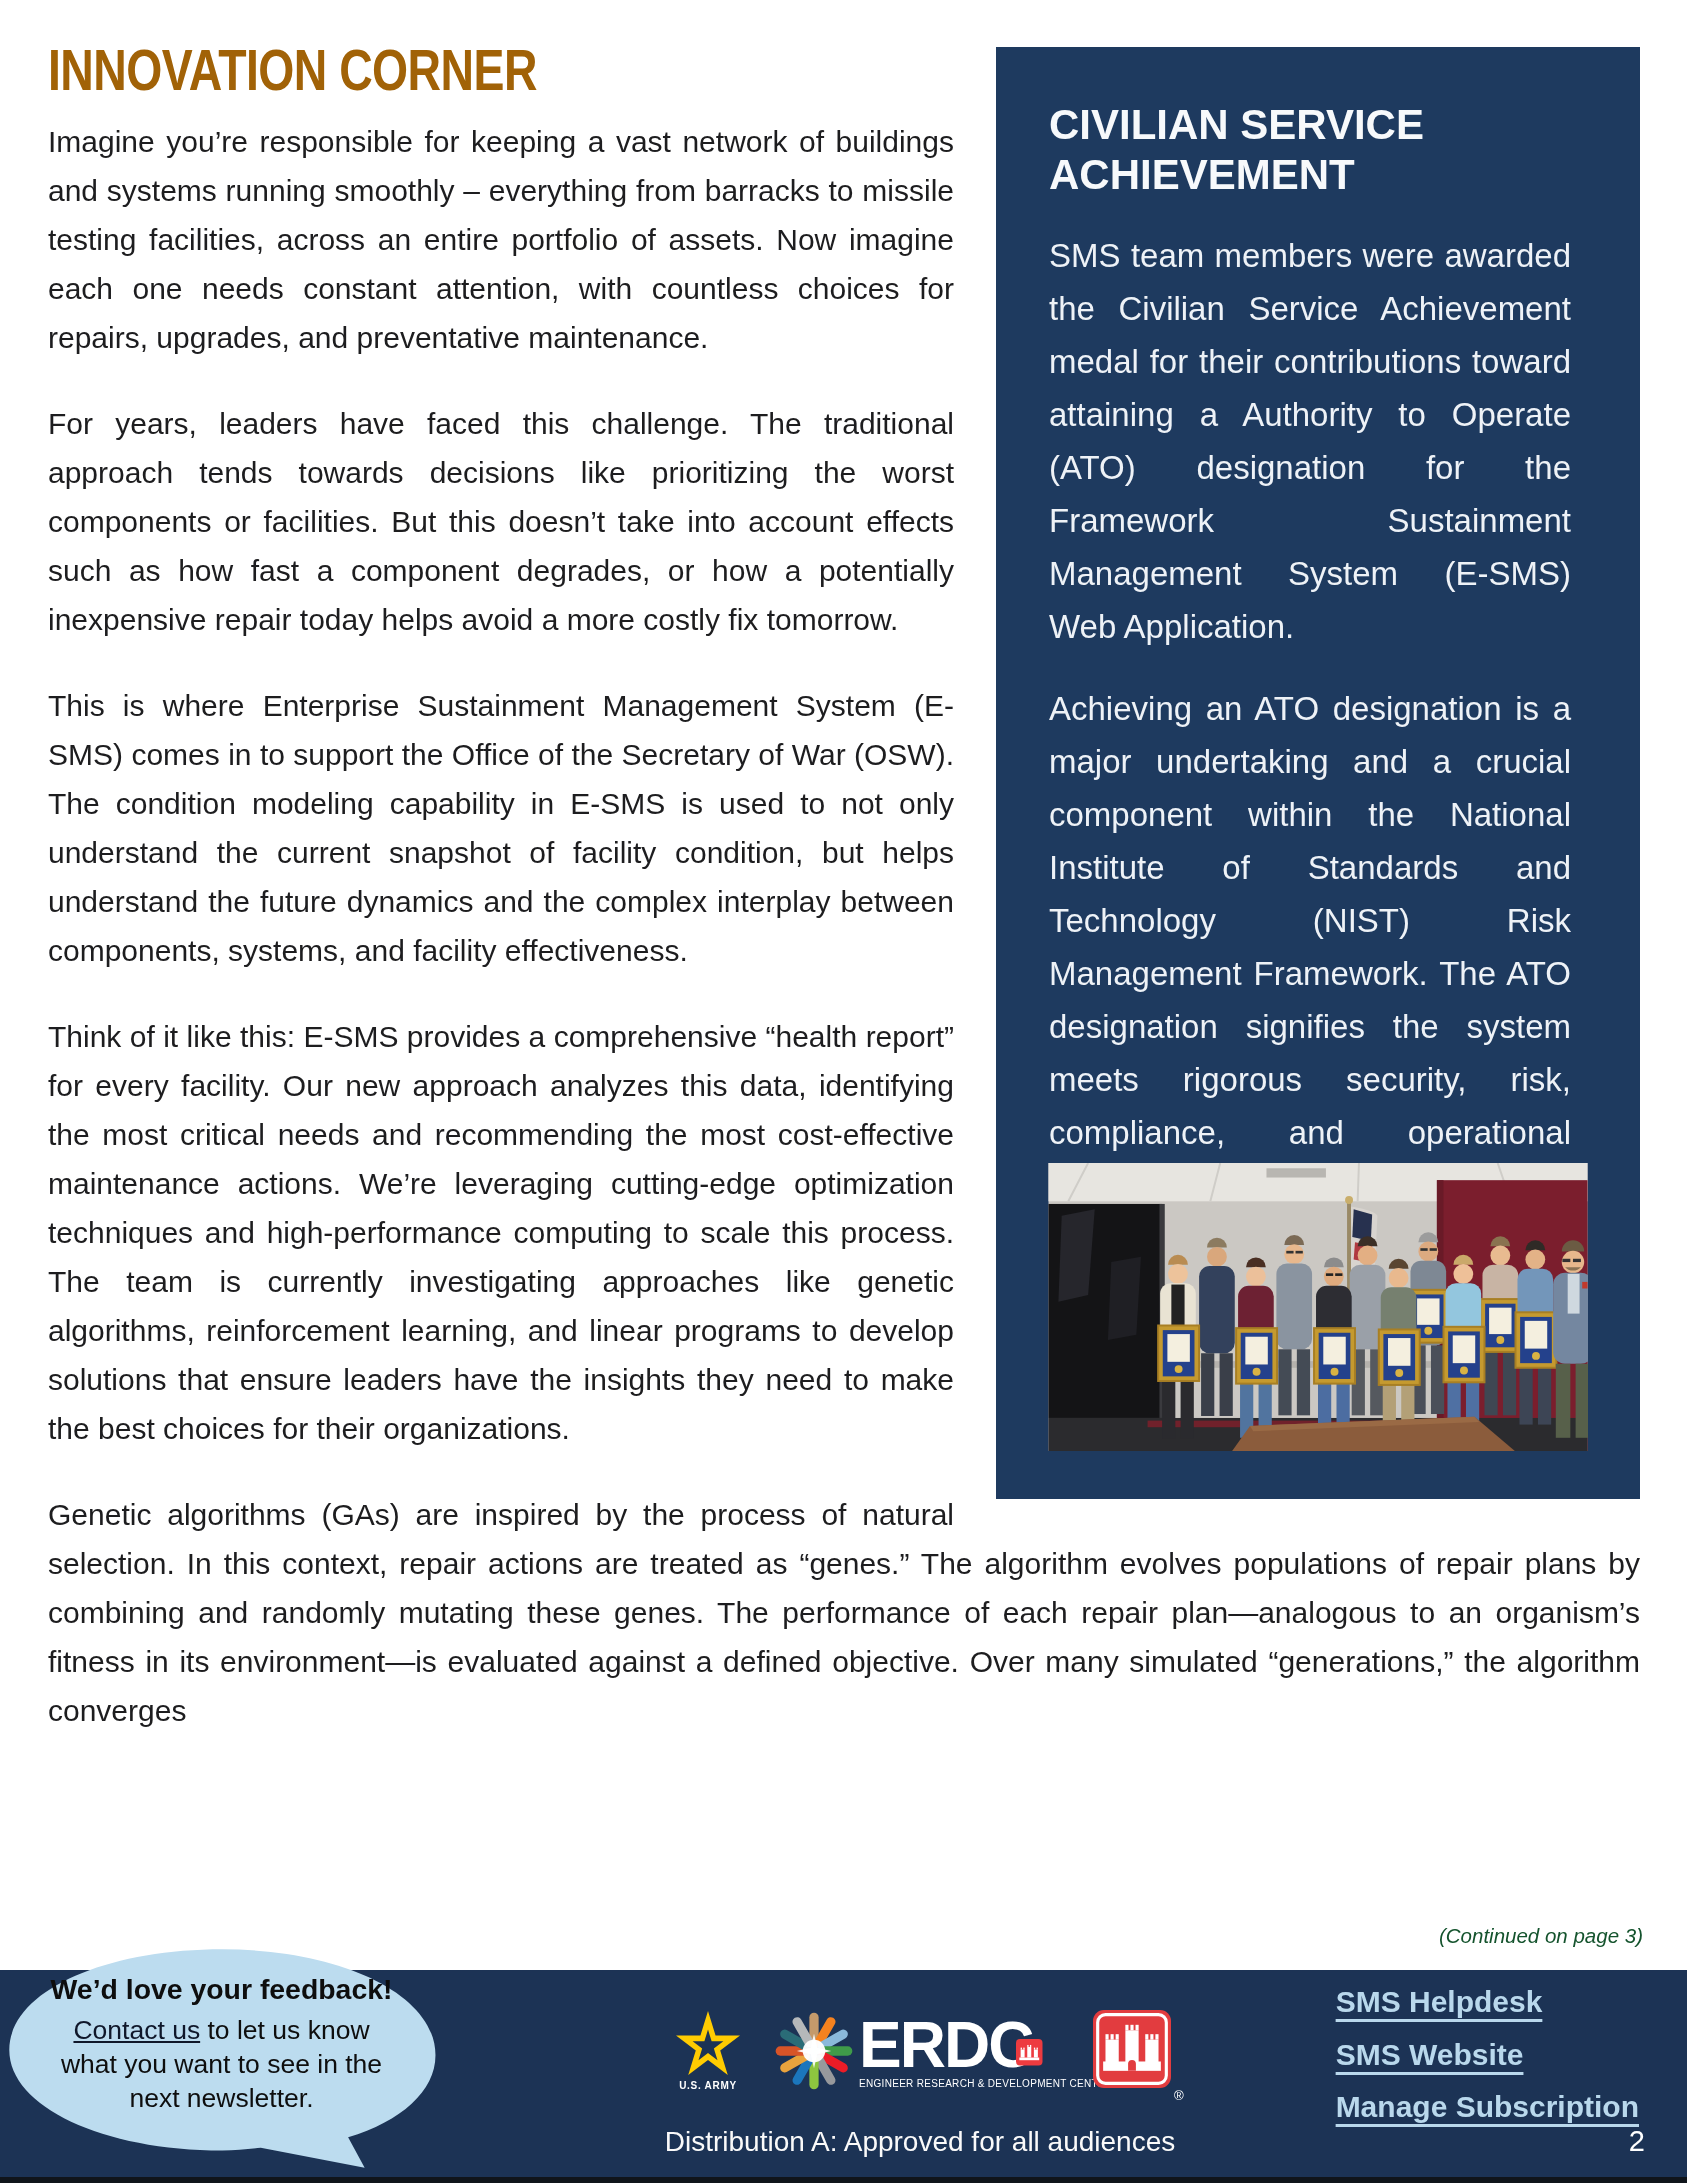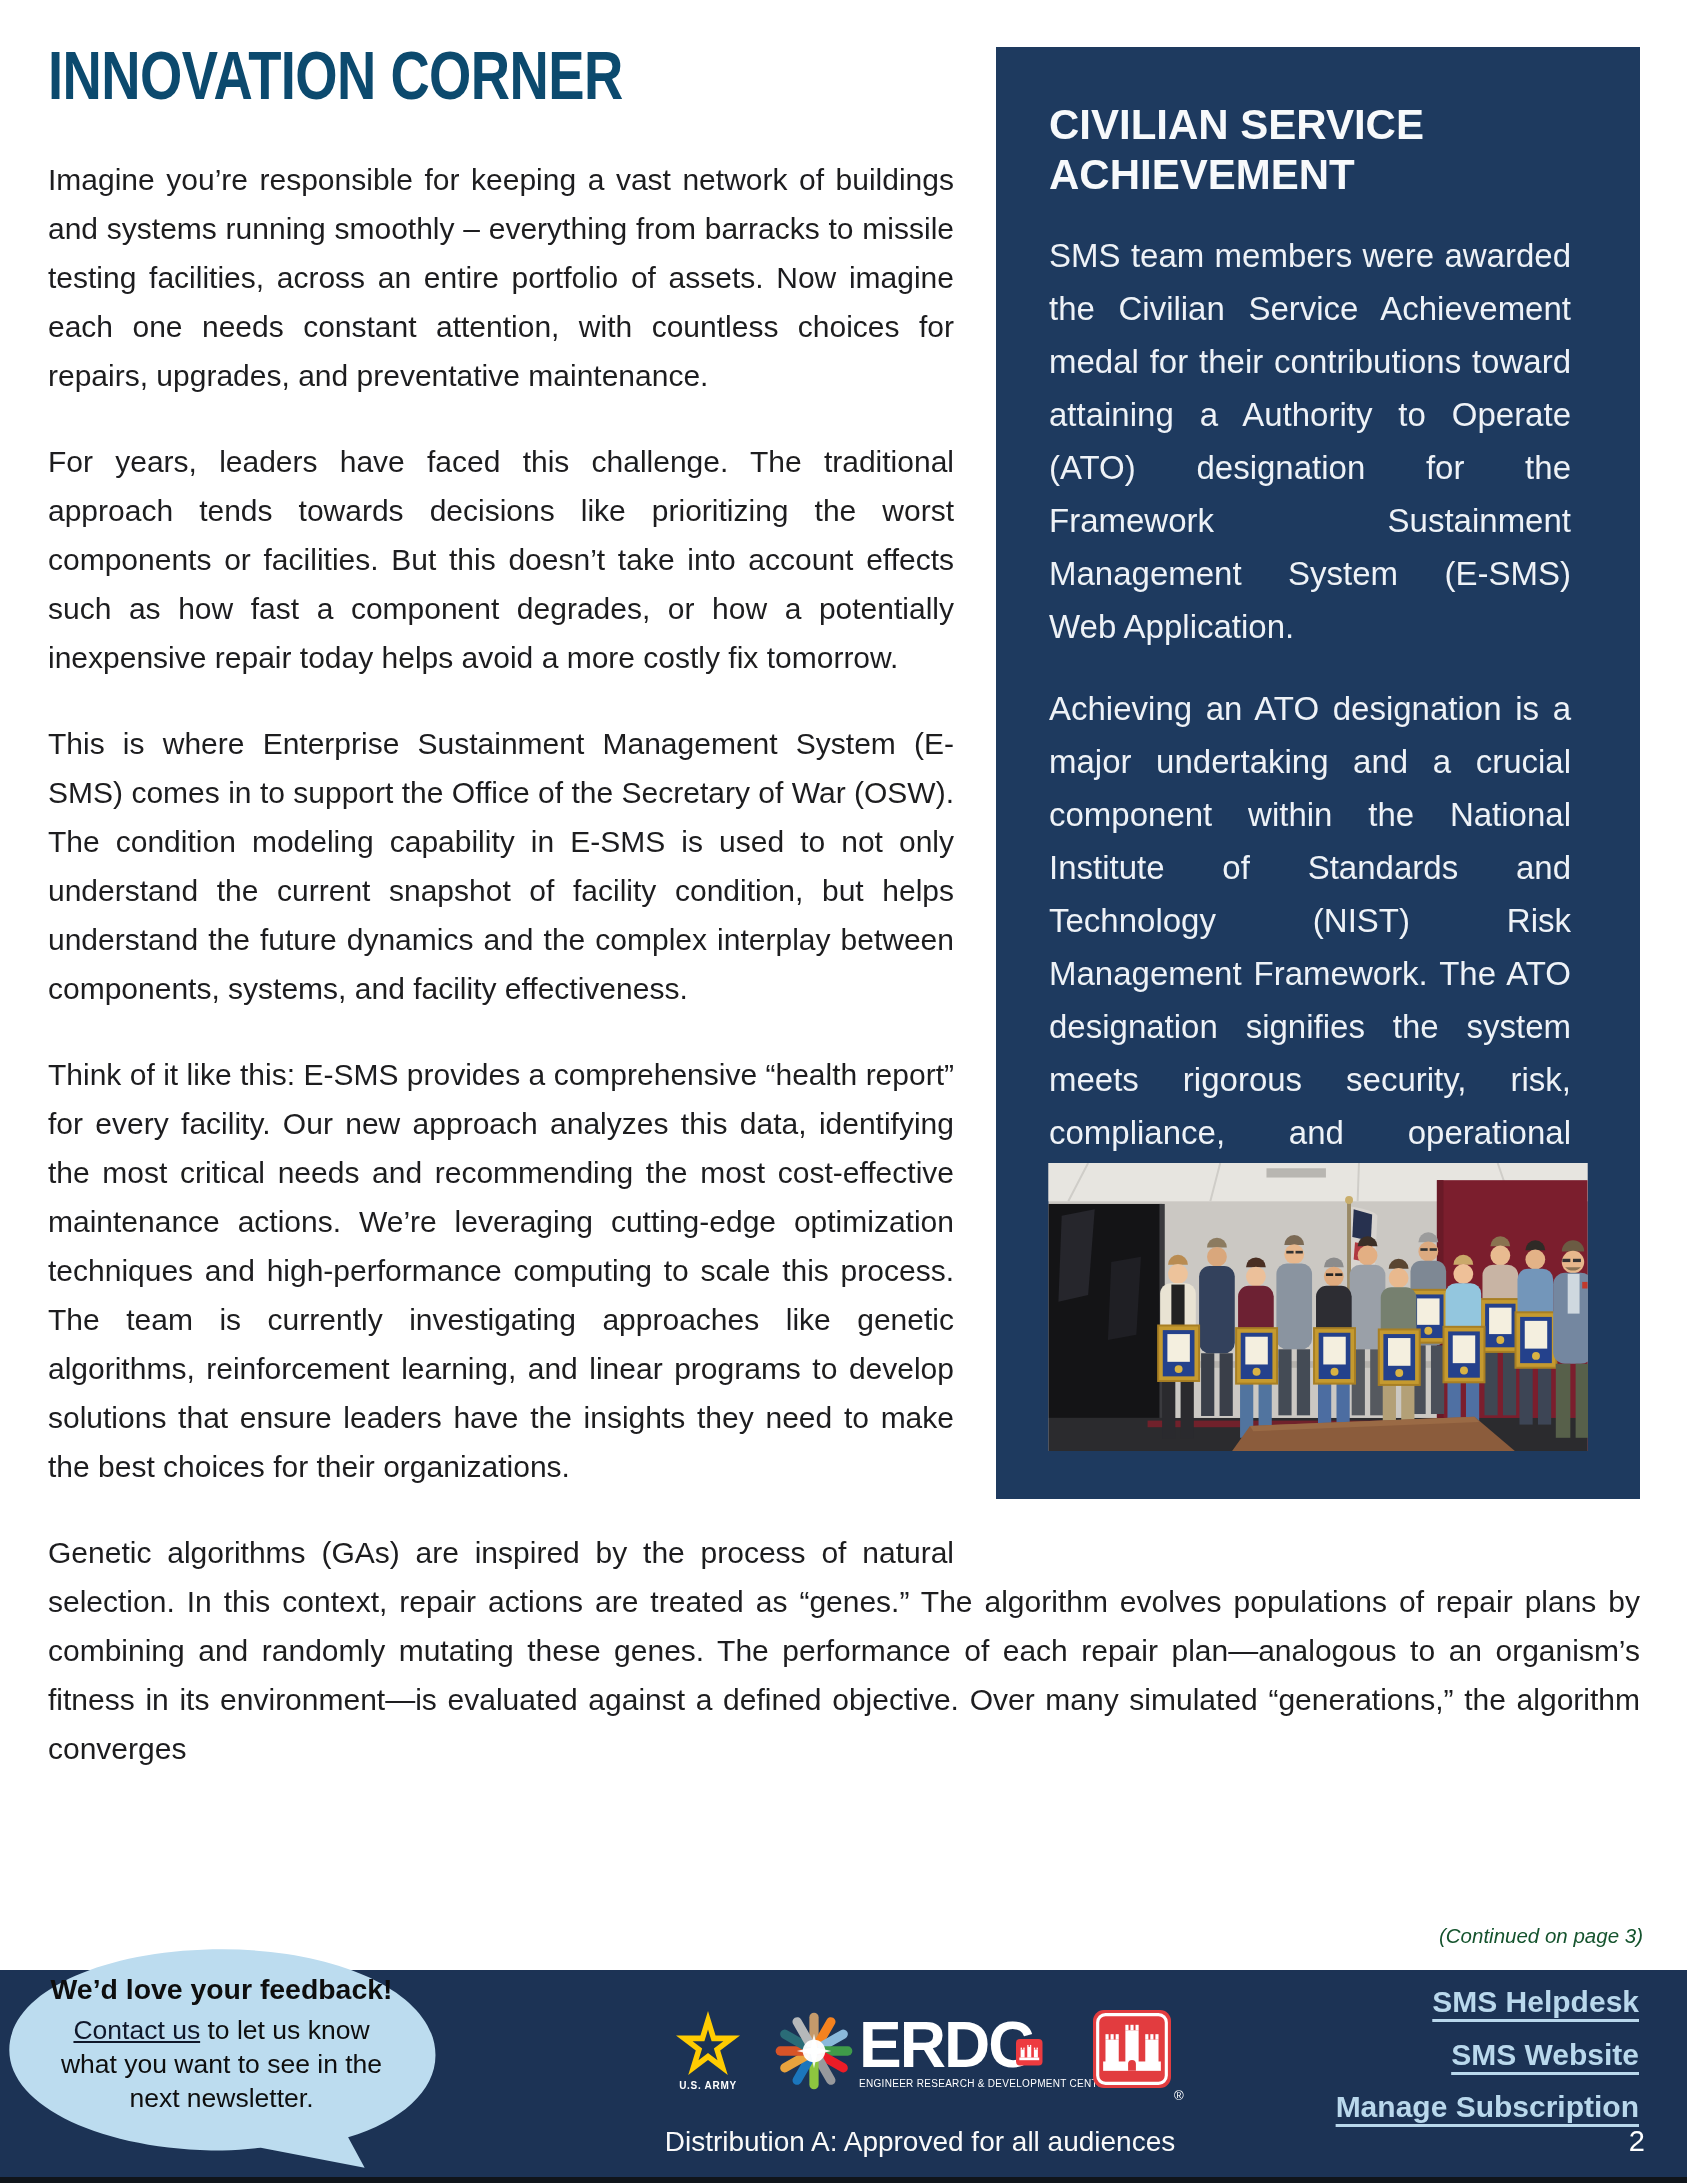--- a/index.html
+++ b/index.html
@@ -21,21 +21,21 @@
     margin:0 0 29px 0; font-size:42px; line-height:50px; font-weight:bold;
     color:#f7f9fb; letter-spacing:0;
   }
   .sidebar p {
     margin:0 0 29px 0; font-size:33px; line-height:53px; text-align:justify;
   }
   .photo-frame {
     position:absolute; left:52px; bottom:48px; width:540px; height:288px;
   }
   .title {
-    margin:0 0 44px 0; font-size:68px; font-weight:bold; color:#0c4a6e;
+    margin:0 0 16px 0; font-size:58px; font-weight:bold; color:#a16207;
     letter-spacing:-0.7px; line-height:1.05;
   }
   .title .squeeze { display:inline-block; transform:scaleX(0.8); transform-origin:0 50%; white-space:nowrap; }
   .article p.body { margin:0 0 37px 0; font-size:30px; line-height:49px; text-align:justify; }
   .continued {
     position:absolute; right:44px; top:1924px; font-size:20.5px; font-style:italic;
     color:#14532d;
   }
   
   .footer-band { position:absolute; left:0; top:1970px; width:1687px; height:213px; background:#1c3355; }
@@ -49,21 +49,21 @@
   .contact-link { color:#0f172a; text-decoration:underline; cursor:pointer; }
   .army-block { position:absolute; left:663px; top:2011px; width:90px; text-align:center; z-index:2; }
   .army-label { color:#ffffff; font-weight:bold; font-size:10px; letter-spacing:0.7px; margin-top:2.6px; }
   .erdc-block { position:absolute; left:773px; top:2010px; z-index:2; display:flex; align-items:center; }
   .erdc-text { position:relative; margin-left:4px; }
   .erdc-word { color:#ffffff; font-weight:bold; font-size:64px; line-height:64px; letter-spacing:-2px; }
   .erdc-badge { position:absolute; left:157px; top:26.5px; }
   .erdc-sub { color:#ffffff; font-size:10px; letter-spacing:0.3px; white-space:nowrap; margin-top:1.3px; }
   .usace-block { position:absolute; left:1093px; top:2010px; z-index:2; }
   .usace-reg { position:absolute; left:81px; top:78px; color:#ffffff; font-size:13.2px; }
-  .footer-links { position:absolute; right:48px; top:1985px; text-align:right; z-index:2; }
+  .footer-links { position:absolute; right:48px; top:1985px; text-align:left; z-index:2; }
   .footer-links a {
     display:block; font-size:30px; font-weight:bold; color:#b9d8ec; margin-bottom:18.5px;
     text-decoration:underline; text-underline-offset:6.6px; text-decoration-thickness:2.6px; cursor:pointer;
   }
   .distribution {
     position:absolute; left:457px; top:2126px; width:926px; text-align:center;
     color:#fafafa; font-size:28px; z-index:2;
   }
   .page-num { position:absolute; right:42px; top:2125px; color:#ffffff; font-size:29px; z-index:2; }
 </style>

